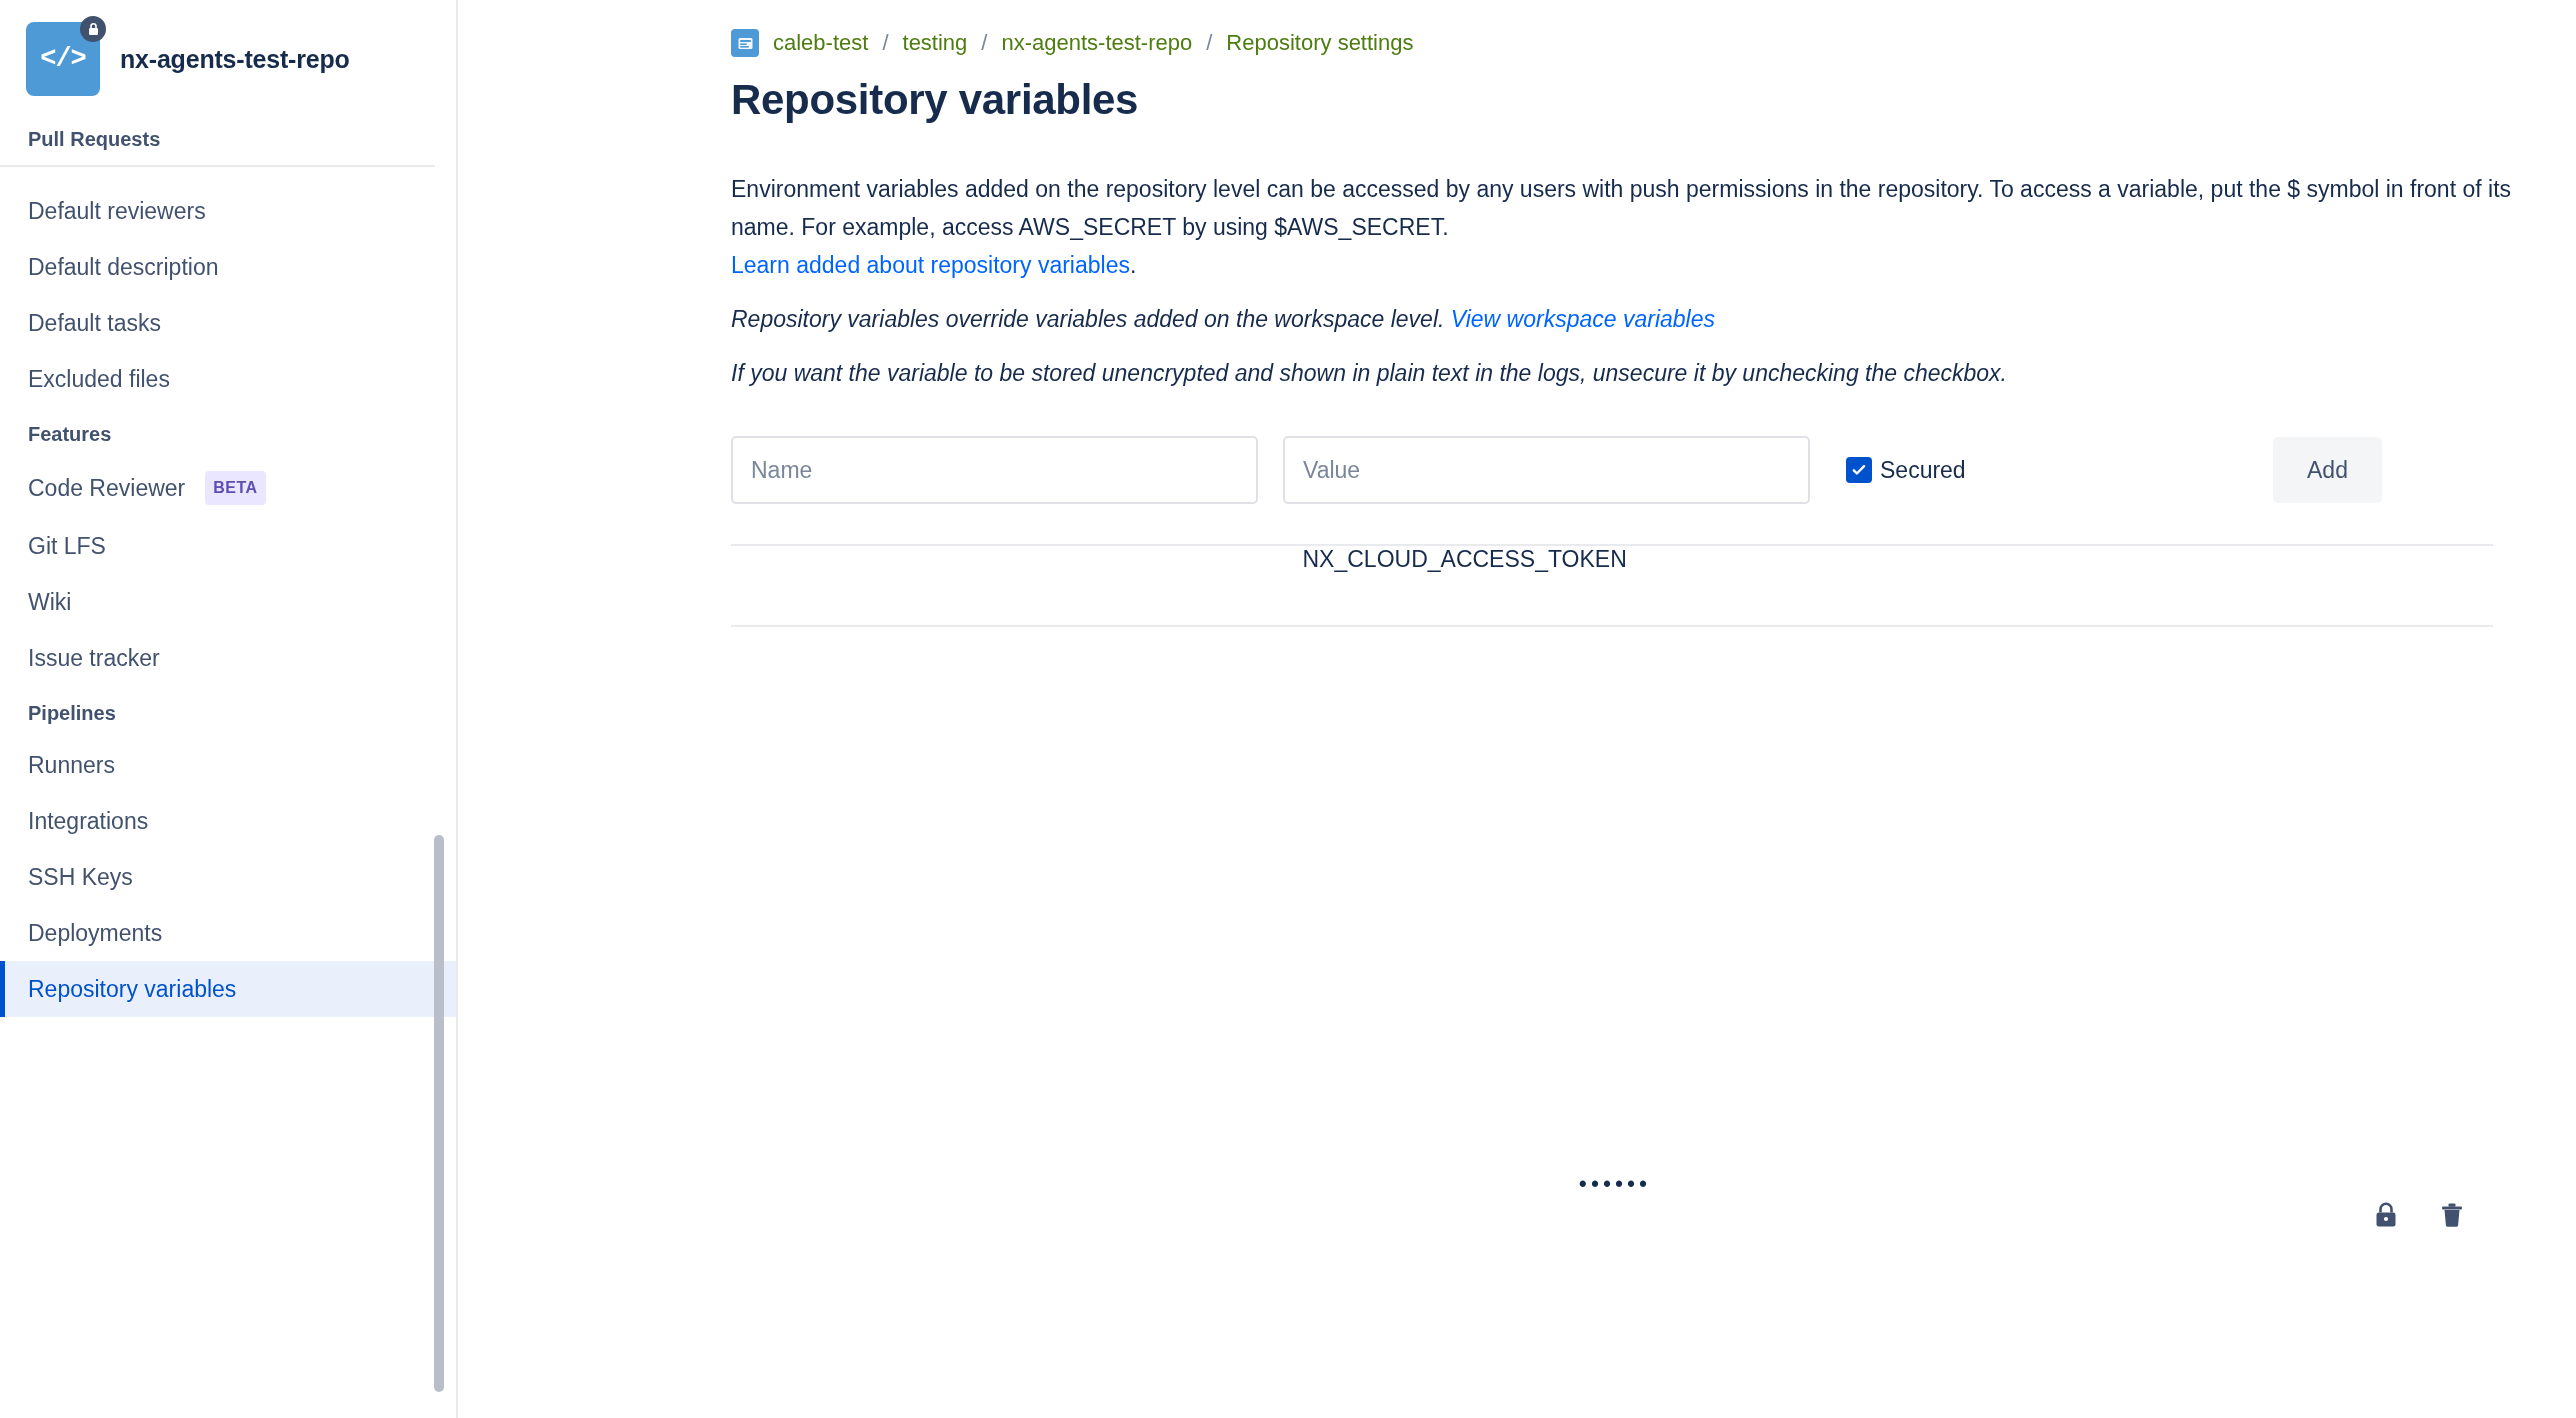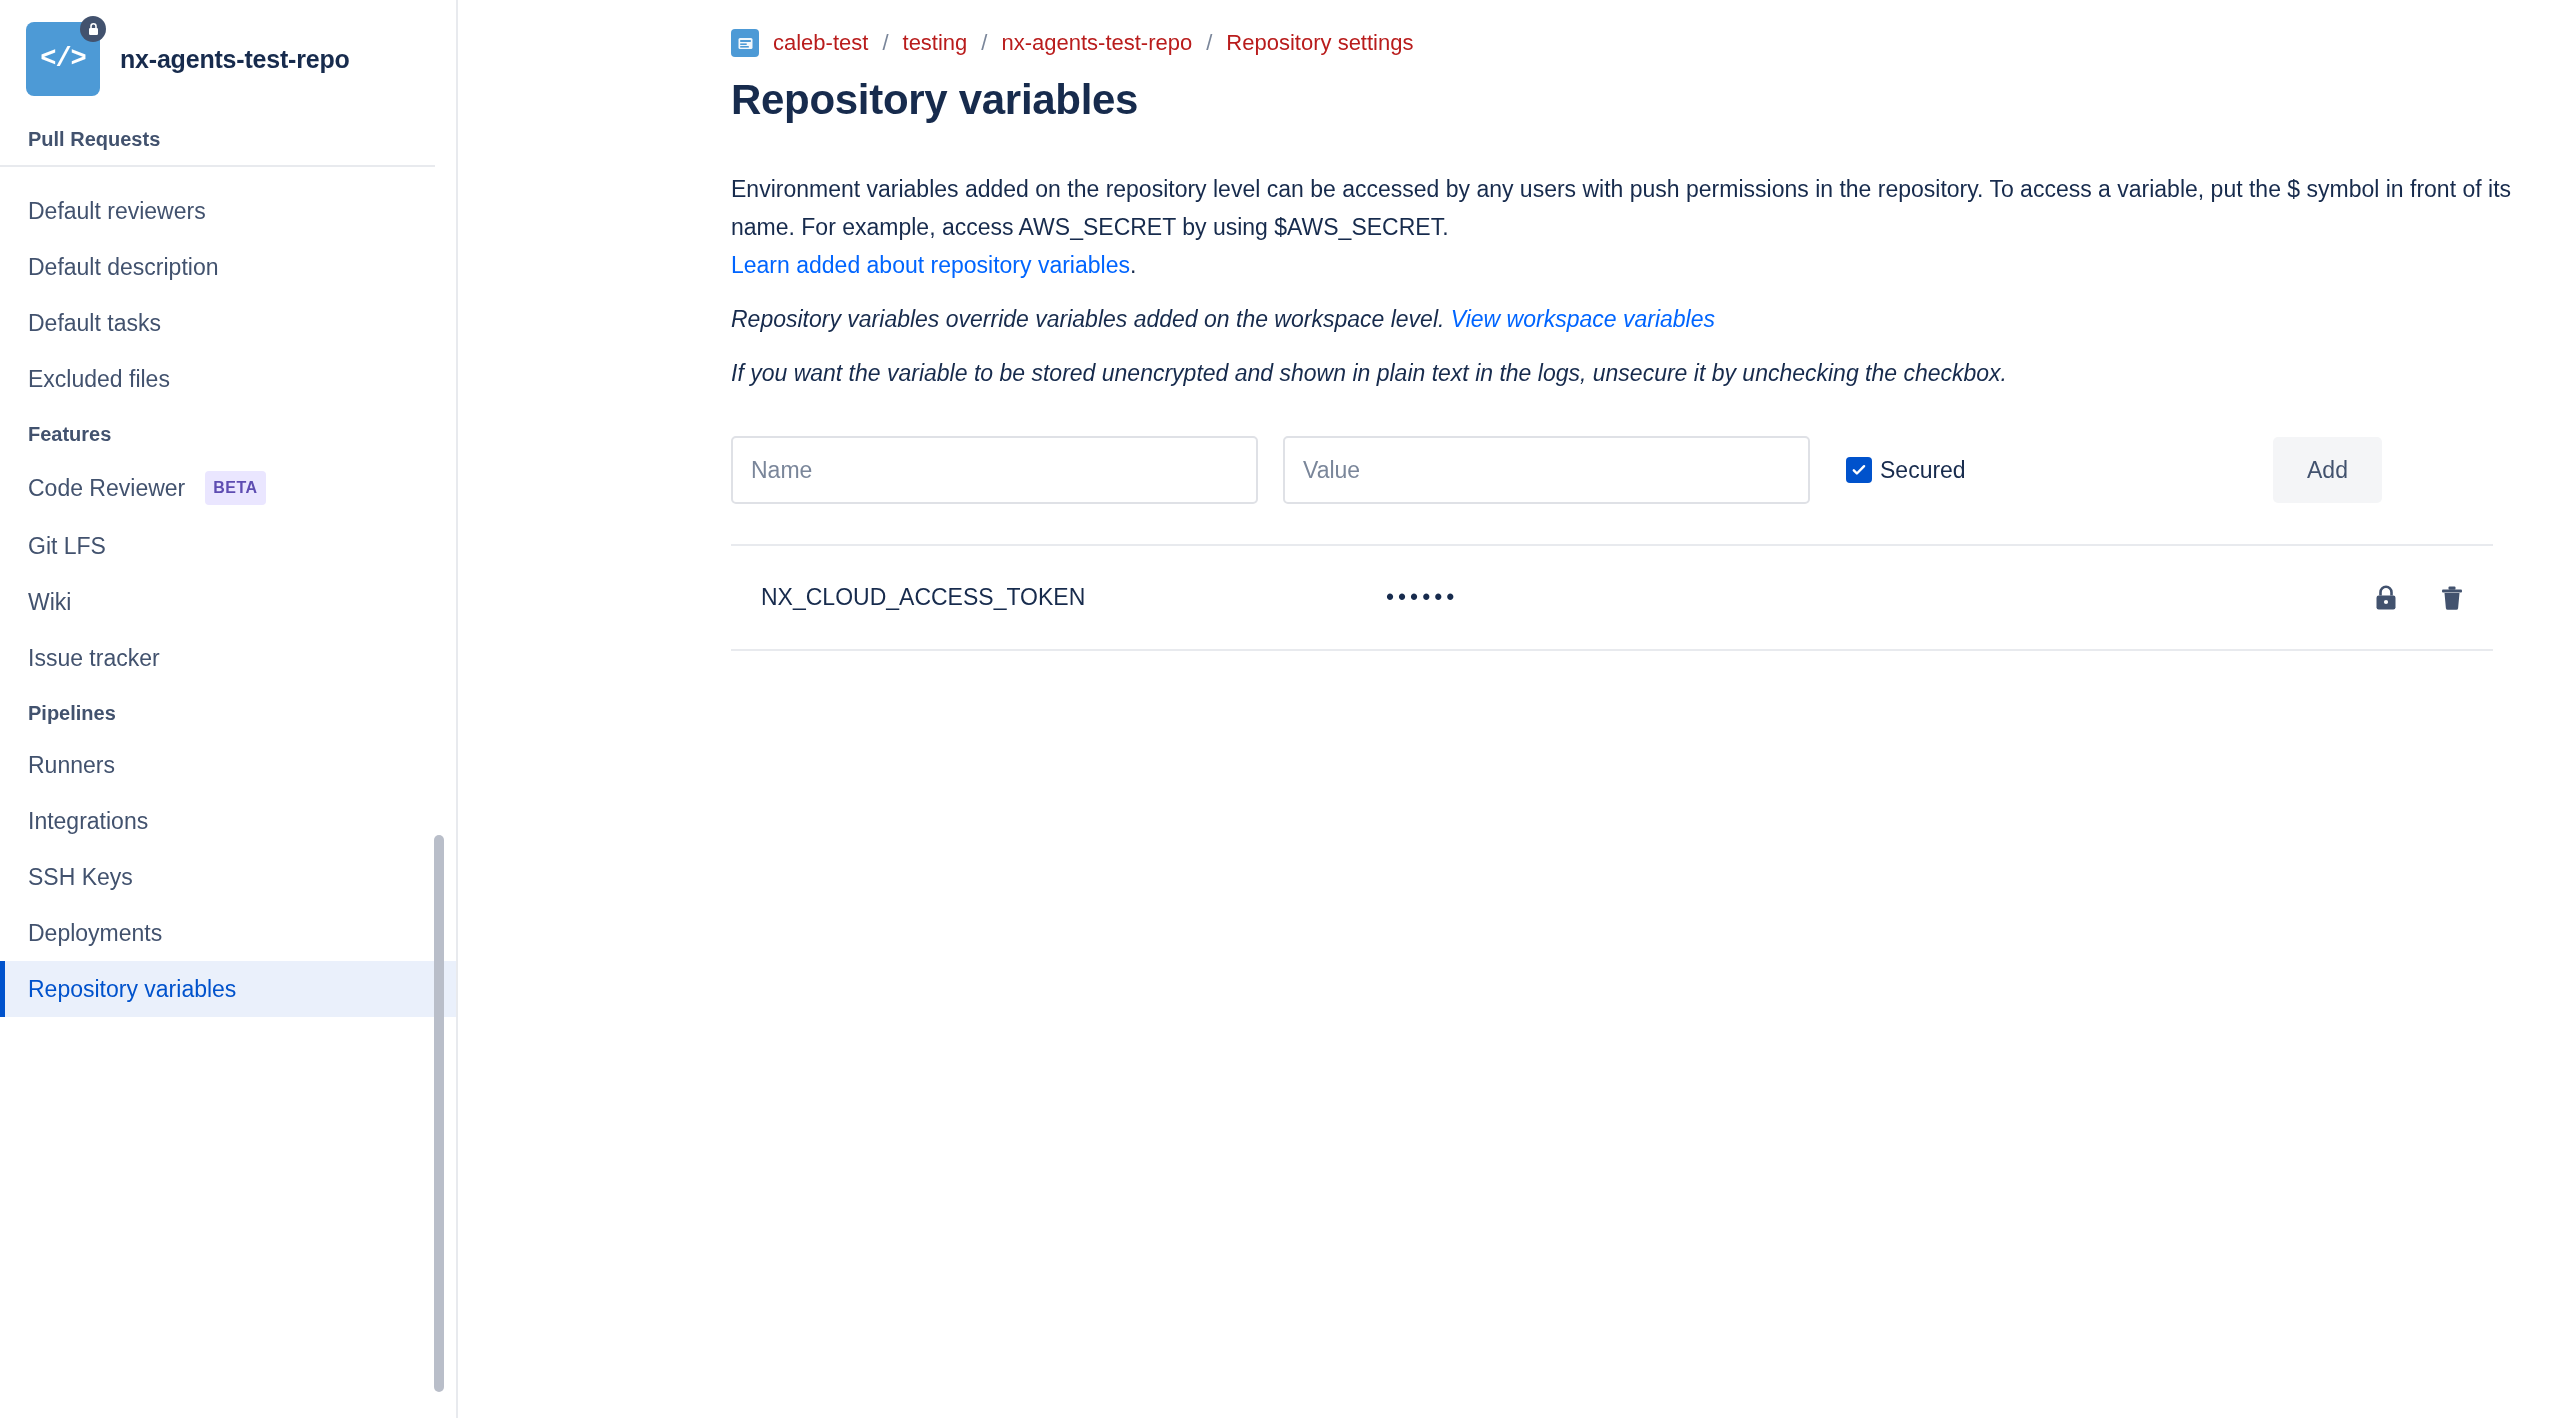--- a/index.html
+++ b/index.html
@@ -160,21 +160,21 @@
   .bc-icon {
     width: 28px; height: 28px;
     border-radius: 4px;
     background: #4d9ad6;
     display: inline-flex;
     align-items: center;
     justify-content: center;
     flex: 0 0 28px;
   }
   .bc-icon svg { display: block; }
-  .bc-link { color: #b91c1c; text-decoration: none; cursor: pointer; text-align: right; }
+  .bc-link { color: #4d7c0f; text-decoration: none; cursor: pointer; text-align: right; }
   .bc-sep { color: #7a869a; }
 
   h1.page-title {
     font-size: 42px;
     font-weight: bold;
     color: #172b4d;
     margin: 16px 0 0 0;
     letter-spacing: -0.3px;
   }
 
@@ -251,23 +251,24 @@
 
   
   .var-table {
     margin-top: 40px;
     width: 1762px;
     border-top: 2px solid #e8eaee;
   }
   .var-row {
     display: flex;
     align-items: center;
-    height: 105px;
+    height: 81px;
     border-bottom: 2px solid #e8eaee;
     padding: 0 24px 0 30px;
+    flex-direction: column;
   }
   .var-name {
     font-size: 23px;
     color: #172b4d;
     width: 625px;
     flex: 0 0 625px;
   }
   .var-value {
     font-size: 23px;
     color: #172b4d;

